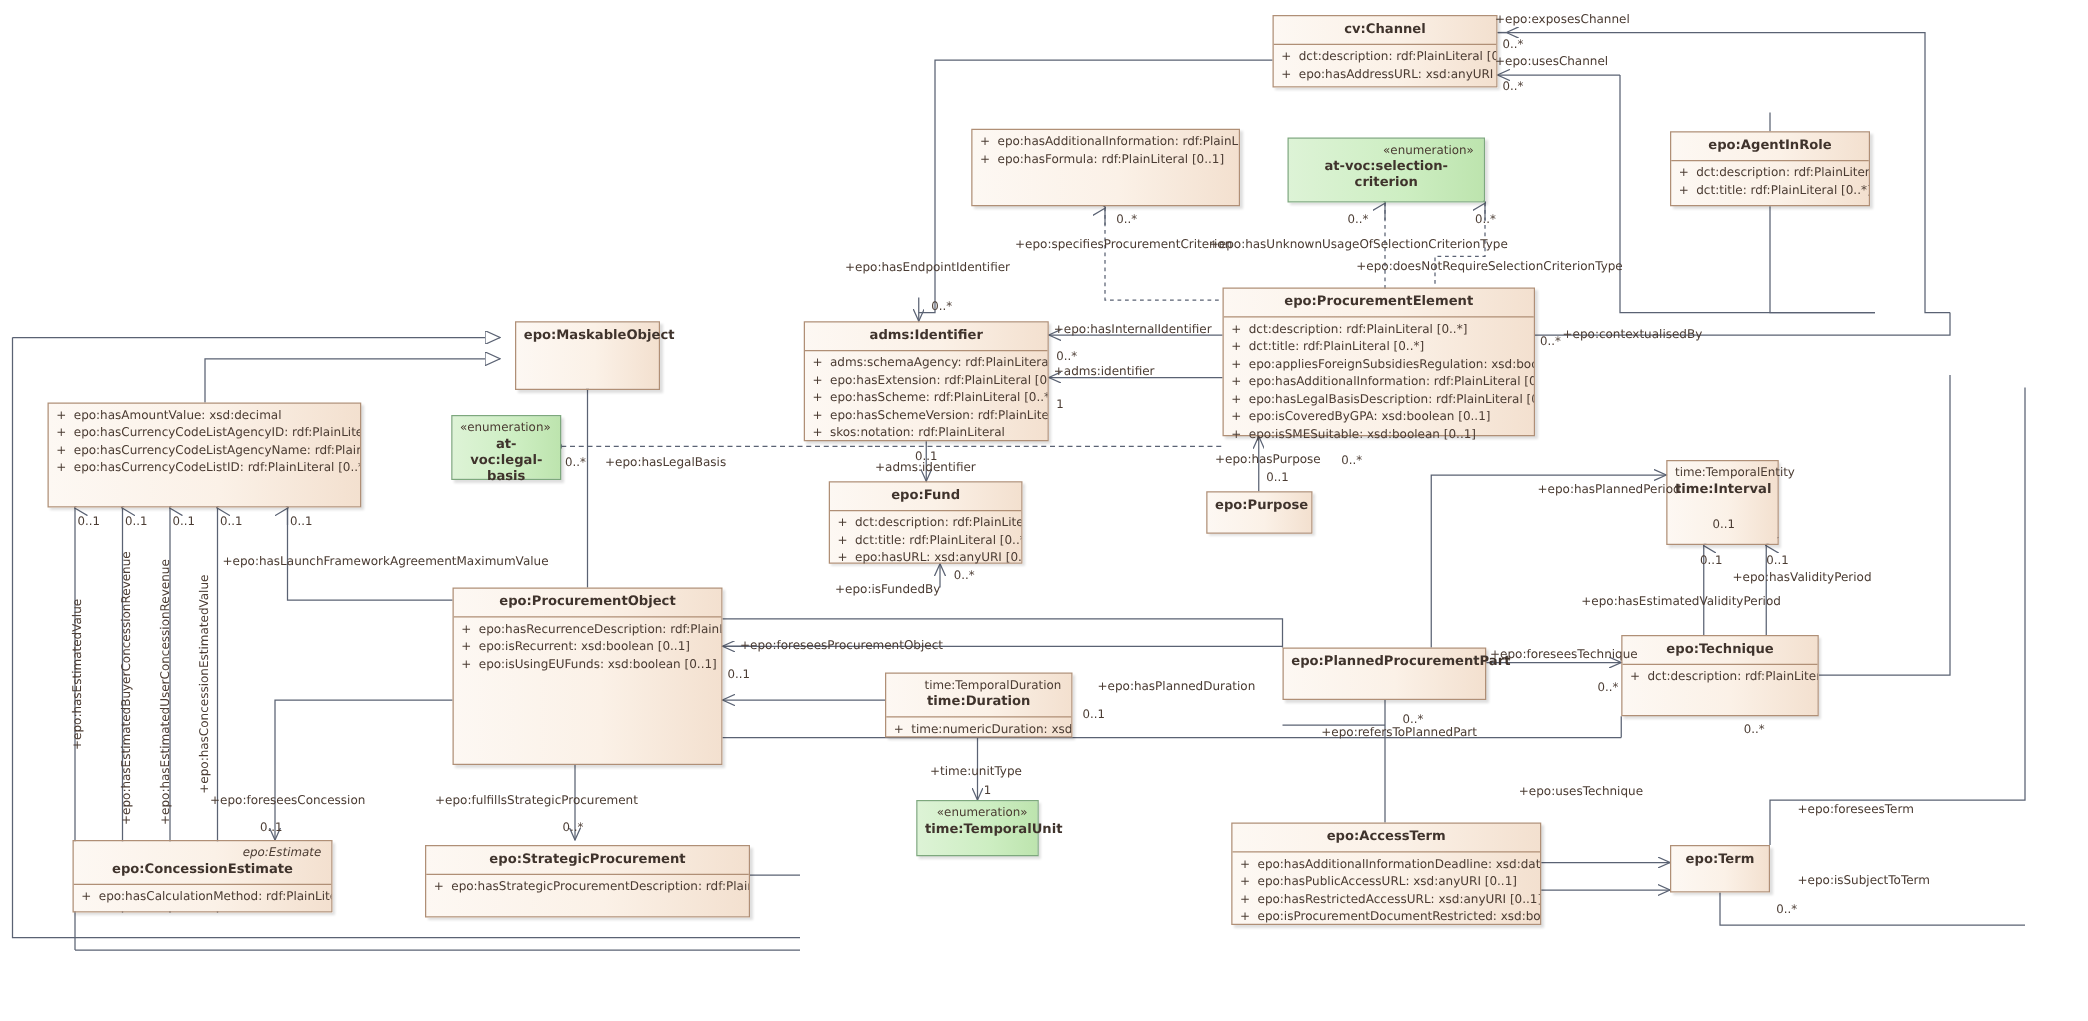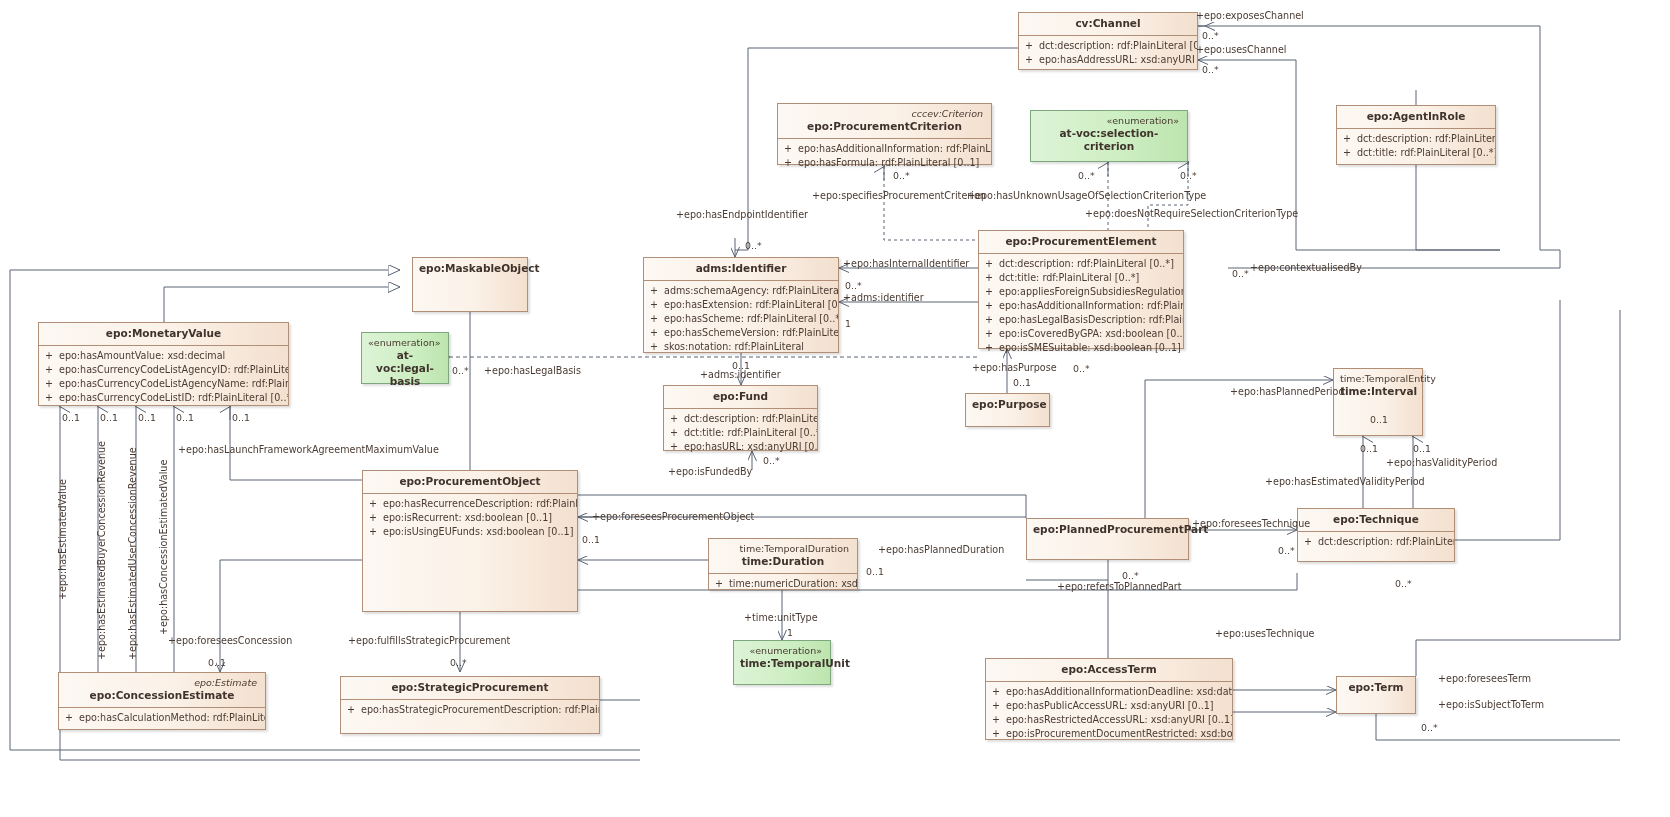--- a/index.html
+++ b/index.html
@@ -136,21 +136,20 @@
             <span class="vis">+</span>
             <span>dct:description: rdf:PlainLiteral [0..1]</span>
           </div>
           <div class="attr">
             <span class="vis">+</span>
             <span>epo:hasAddressURL: xsd:anyURI [0..1]</span>
           </div>
         </div>
       </div>
       <div class="uml" style="left: 777px; top: 103px; width: 215px; height: 62px;">
-        <div class="hdr"><span class="stereo">cccev:Criterion</span><span>epo:ProcurementCriterion</span></div>
         <div class="body">
           <div class="attr">
             <span class="vis">+</span>
             <span>epo:hasAdditionalInformation: rdf:PlainLiteral [0..1]</span>
           </div>
           <div class="attr">
             <span class="vis">+</span>
             <span>epo:hasFormula: rdf:PlainLiteral [0..1]</span>
           </div>
         </div>
@@ -192,21 +191,21 @@
           <div class="attr">
             <span class="vis">+</span>
             <span>epo:hasSchemeVersion: rdf:PlainLiteral [0..*]</span>
           </div>
           <div class="attr">
             <span class="vis">+</span>
             <span>skos:notation: rdf:PlainLiteral</span>
           </div>
         </div>
       </div>
-      <div class="uml" style="left: 978px; top: 230px; width: 206px; height: 119px;">
+      <div class="uml" style="left: 978px; top: 230px; width: 250px; height: 119px;">
         <div class="hdr"><span>epo:ProcurementElement</span></div>
         <div class="body">
           <div class="attr">
             <span class="vis">+</span>
             <span>dct:description: rdf:PlainLiteral [0..*]</span>
           </div>
           <div class="attr">
             <span class="vis">+</span>
             <span>dct:title: rdf:PlainLiteral [0..*]</span>
           </div>
@@ -226,21 +225,20 @@
             <span class="vis">+</span>
             <span>epo:isCoveredByGPA: xsd:boolean [0..1]</span>
           </div>
           <div class="attr">
             <span class="vis">+</span>
             <span>epo:isSMESuitable: xsd:boolean [0..1]</span>
           </div>
         </div>
       </div>
       <div class="uml" style="left: 38px; top: 322px; width: 251px; height: 84px;">
-        <div class="hdr"><span>epo:MonetaryValue</span></div>
         <div class="body">
           <div class="attr">
             <span class="vis">+</span>
             <span>epo:hasAmountValue: xsd:decimal</span>
           </div>
           <div class="attr">
             <span class="vis">+</span>
             <span>epo:hasCurrencyCodeListAgencyID: rdf:PlainLiteral [0..*]</span>
           </div>
           <div class="attr">
@@ -292,21 +290,21 @@
           </div>
           <div class="attr">
             <span class="vis">+</span>
             <span>epo:isUsingEUFunds: xsd:boolean [0..1]</span>
           </div>
         </div>
       </div>
       <div class="uml nobody" style="left: 1026px; top: 518px; width: 163px; height: 42px;">
         <div class="hdr"><span>epo:PlannedProcurementPart</span></div>
       </div>
-      <div class="uml" style="left: 1297px; top: 508px; width: 158px; height: 54px;">
+      <div class="uml" style="left: 1297px; top: 508px; width: 158px; height: 65px;">
         <div class="hdr"><span>epo:Technique</span></div>
         <div class="body">
           <div class="attr">
             <span class="vis">+</span>
             <span>dct:description: rdf:PlainLiteral [0..*]</span>
           </div>
         </div>
       </div>
       <div class="uml" style="left: 708px; top: 538px; width: 150px; height: 52px;">
         <div class="hdr"><span class="stereo center">time:TemporalDuration</span><span>time:Duration</span></div>
@@ -382,21 +380,21 @@
       <div class="lbl" style="left: 178px; top: 444px;">+epo:hasLaunchFrameworkAgreementMaximumValue</div>
       <div class="lbl" style="left: 668px; top: 466px;">+epo:isFundedBy</div>
       <div class="lbl" style="left: 592px; top: 511px;">+epo:foreseesProcurementObject</div>
       <div class="lbl" style="left: 1192px; top: 518px;">+epo:foreseesTechnique</div>
       <div class="lbl" style="left: 878px; top: 544px;">+epo:hasPlannedDuration</div>
       <div class="lbl" style="left: 1057px; top: 581px;">+epo:refersToPlannedPart</div>
       <div class="lbl" style="left: 1215px; top: 590px; margin-top: 38px;">+epo:usesTechnique</div>
       <div class="lbl" style="left: 744px; top: 612px;">+time:unitType</div>
       <div class="lbl" style="left: 168px; top: 635px;">+epo:foreseesConcession</div>
       <div class="lbl" style="left: 348px; top: 635px;">+epo:fulfillsStrategicProcurement</div>
-      <div class="lbl" style="left: 1438px; top: 673px;">+epo:foreseesTerm</div>
+      <div class="lbl" style="left: 1438px; top: 642px;">+epo:foreseesTerm</div>
       <div class="lbl" style="left: 1438px; top: 699px;">+epo:isSubjectToTerm</div>
       <div class="lbl vert" style="left: 57px; top: 600px; transform: rotate(-90deg);">+epo:hasEstimatedValue</div>
       <div class="lbl vert" style="left: 96px; top: 660px; transform: rotate(-90deg);">+epo:hasEstimatedBuyerConcessionRevenue</div>
       <div class="lbl vert" style="left: 127px; top: 660px; transform: rotate(-90deg);">+epo:hasEstimatedUserConcessionRevenue</div>
       <div class="lbl vert" style="left: 158px; top: 635px; transform: rotate(-90deg);">+epo:hasConcessionEstimatedValue</div>
       <div class="mult" style="left: 1202px; top: 30px;">0..*</div>
       <div class="mult" style="left: 1202px; top: 64px;">0..*</div>
       <div class="mult" style="left: 893px; top: 170px;">0..*</div>
       <div class="mult" style="left: 1078px; top: 170px;">0..*</div>
       <div class="mult" style="left: 1180px; top: 170px;">0..*</div>

